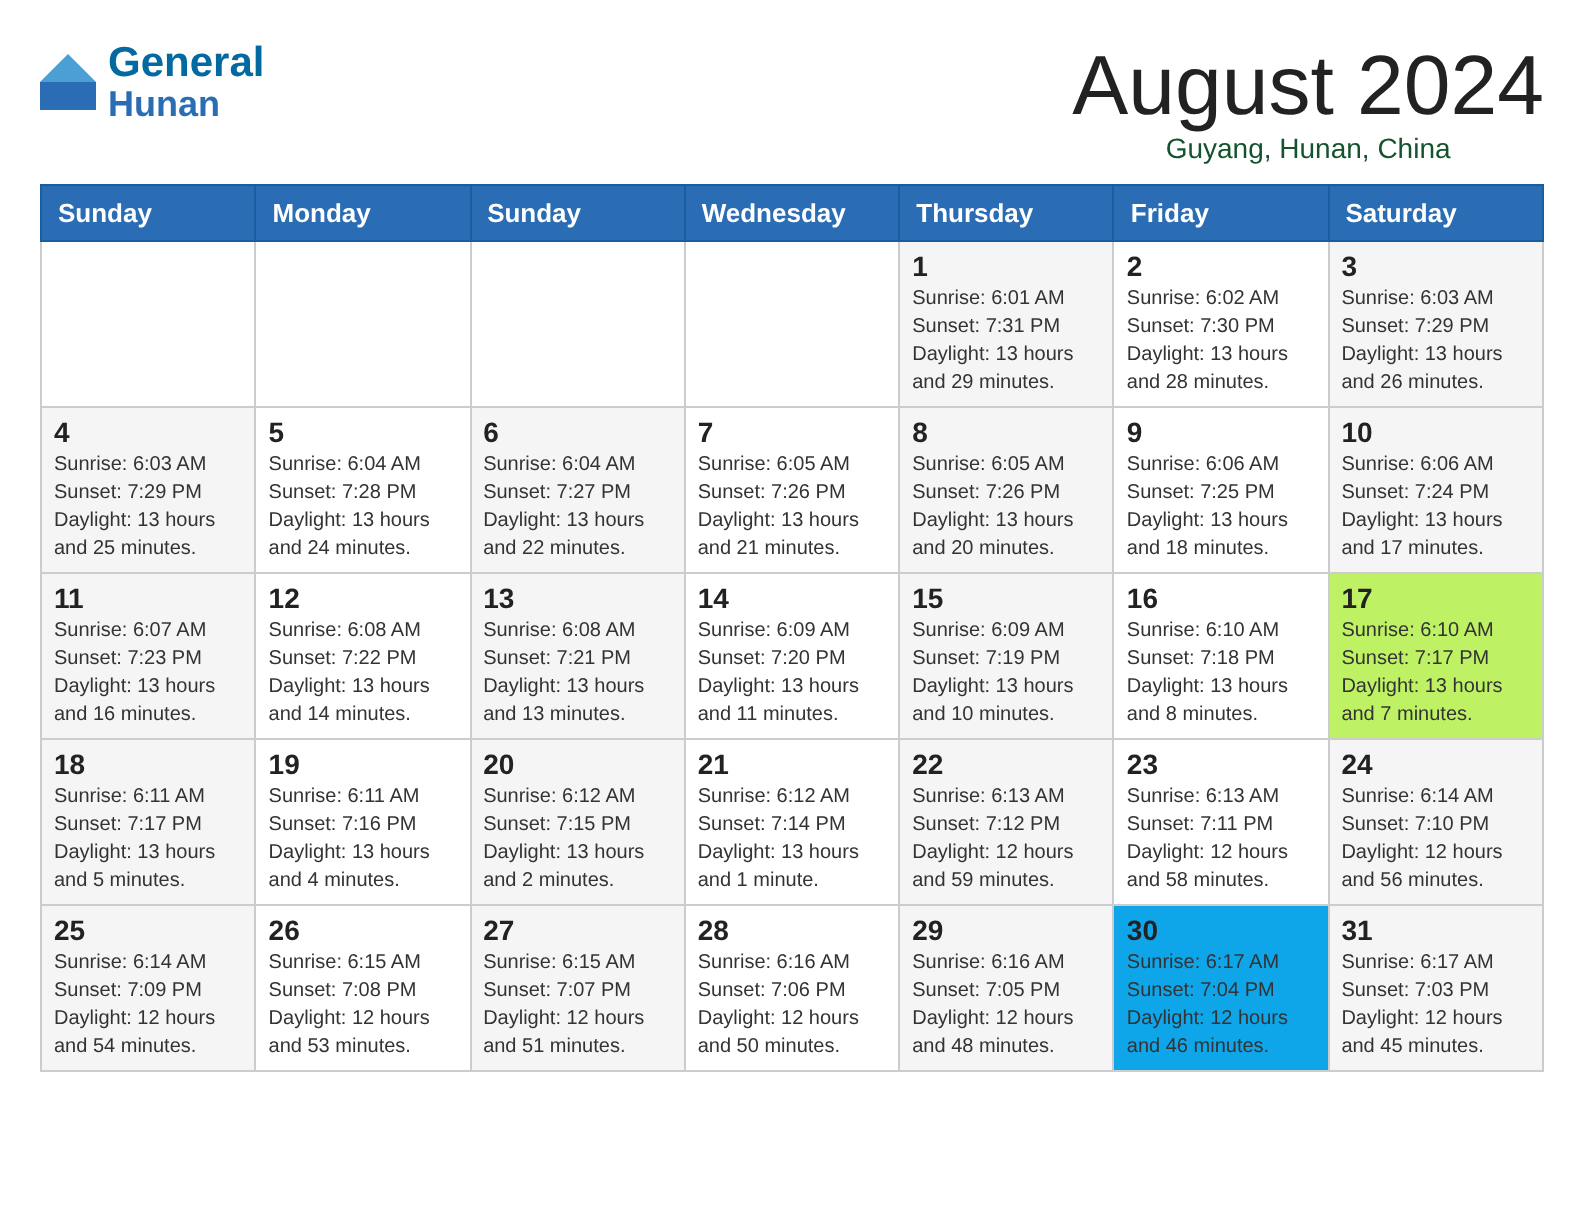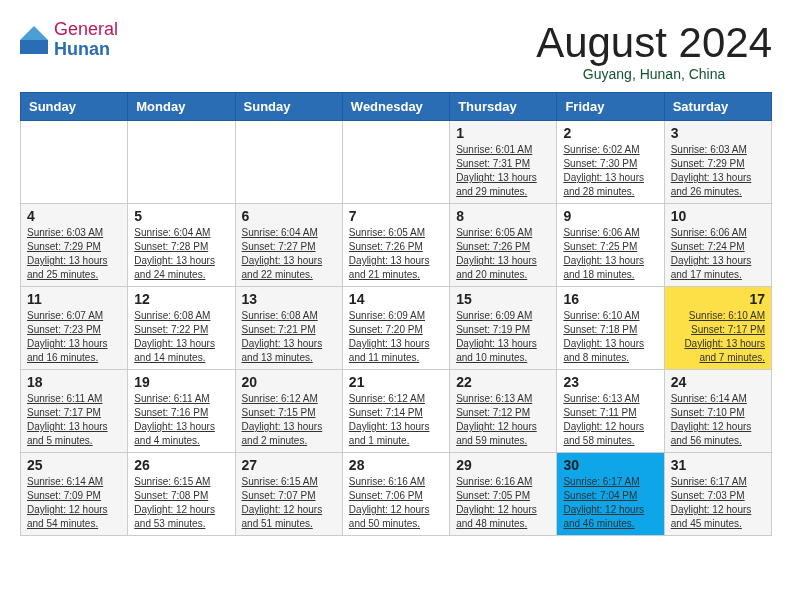--- a/index.html
+++ b/index.html
@@ -20,23 +20,23 @@
       display: flex;
       align-items: center;
       gap: 6px;
     }
     .logo-text {
       display: flex;
       flex-direction: column;
       line-height: 1.1;
     }
     .logo-general {
-      font-size: 18px;
-      font-weight: normal;
-      color: #be185d;
+      font-size: 21px;
+      font-weight: bold;
+      color: #0369a1;
     }
     .logo-blue {
       font-size: 18px;
       font-weight: bold;
       color: #2a6db5;
     }
     .logo-icon {
       width: 28px;
       height: 28px;
     }
@@ -84,21 +84,20 @@
     .day-number {
       font-size: 14px;
       font-weight: bold;
       color: #222;
       margin-bottom: 2px;
     }
     .day-info {
       font-size: 10px;
       color: #333;
       line-height: 1.4;
-      text-decoration: underline;
     }
     .empty-cell {
       background: #fff !important;
     }
     tr:nth-child(even) td {
       
     }
   </style>
 </head>
 <body>
@@ -231,21 +230,21 @@
           <div class="day-info" style="white-space: pre-line;">Sunrise: 6:09 AM
 Sunset: 7:19 PM
 Daylight: 13 hours and 10 minutes.</div>
         </td>
         <td style="background: rgb(255, 255, 255);">
           <div class="day-number">16</div>
           <div class="day-info" style="white-space: pre-line;">Sunrise: 6:10 AM
 Sunset: 7:18 PM
 Daylight: 13 hours and 8 minutes.</div>
         </td>
-        <td style="background: #fde047; text-align: right;">
+        <td style="background: #bef264;">
           <div class="day-number">17</div>
           <div class="day-info" style="white-space: pre-line;">Sunrise: 6:10 AM
 Sunset: 7:17 PM
 Daylight: 13 hours and 7 minutes.</div>
         </td>
       </tr>
       <tr>
         <td style="background: rgb(245, 245, 245);">
           <div class="day-number">18</div>
           <div class="day-info" style="white-space: pre-line;">Sunrise: 6:11 AM

